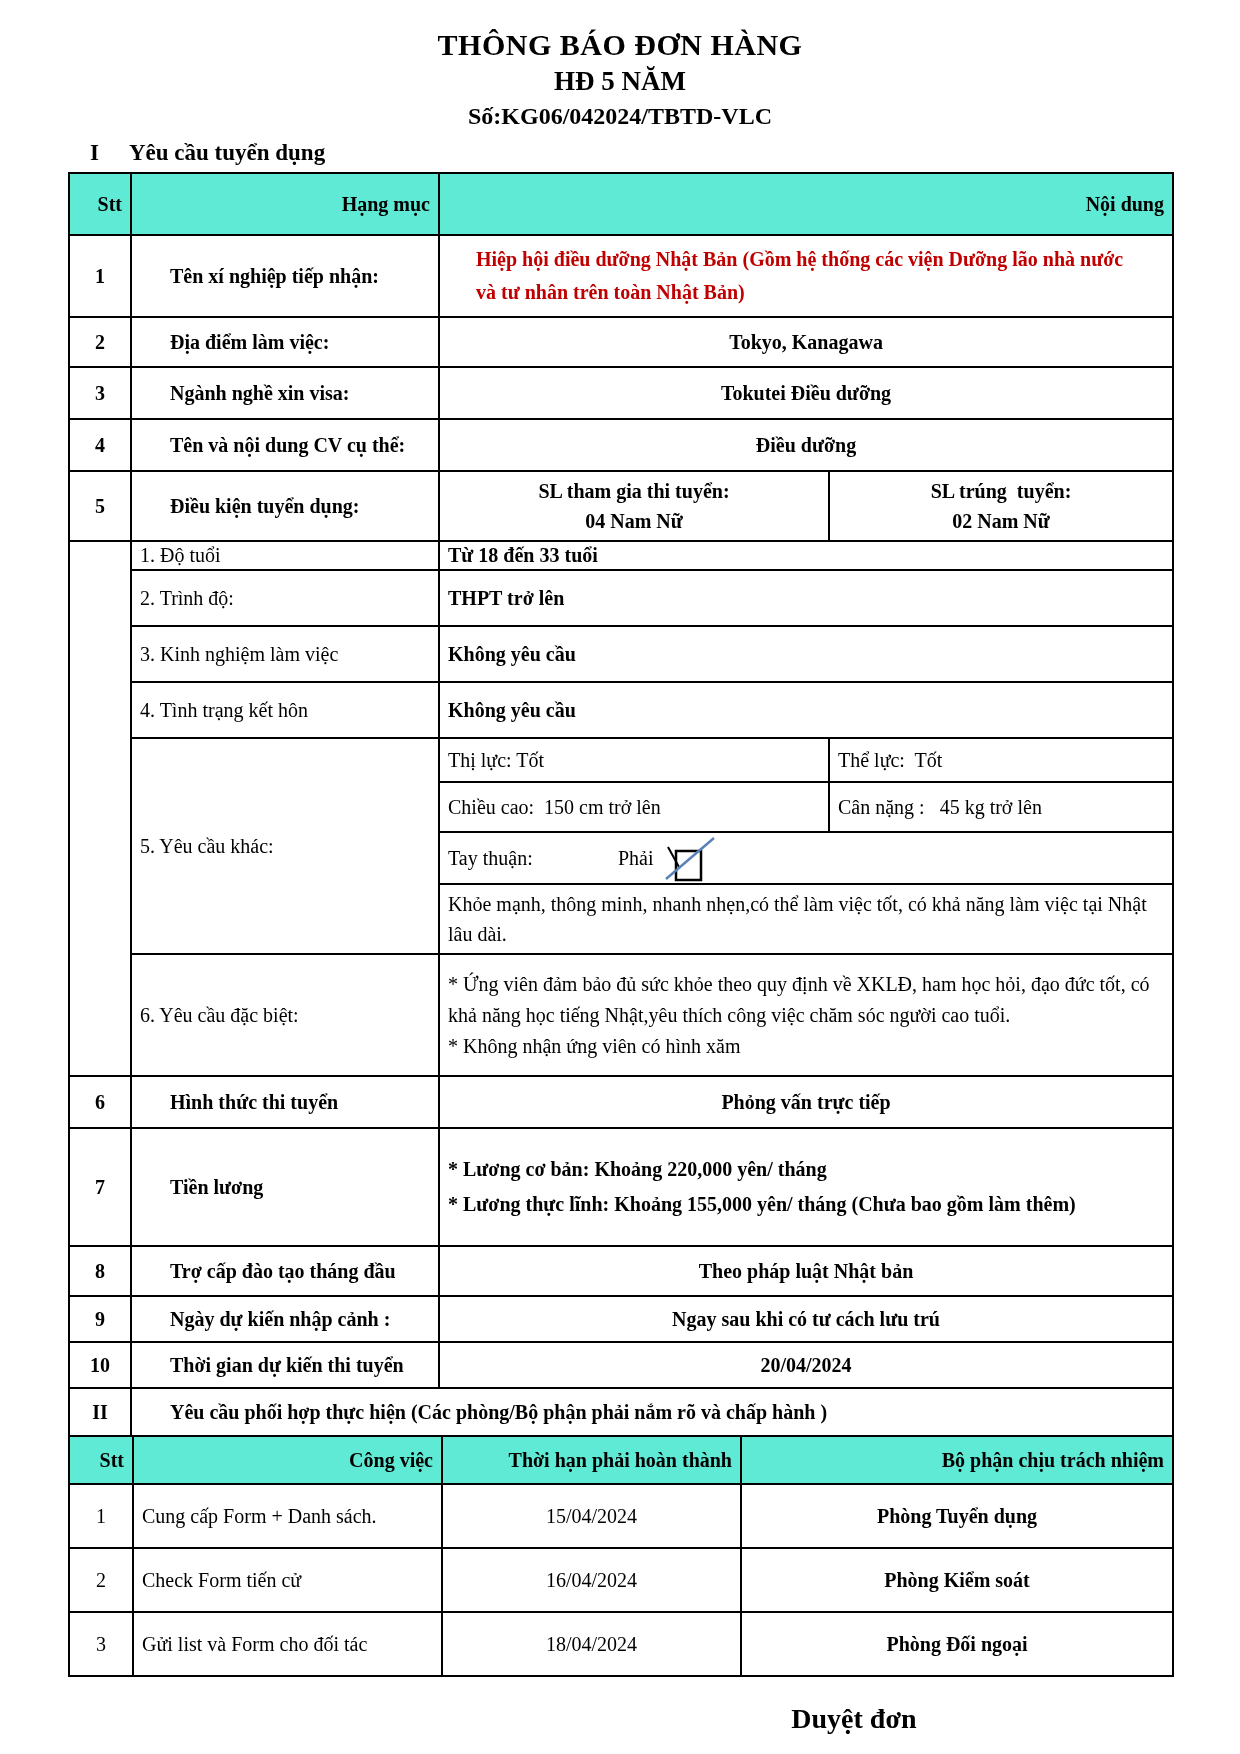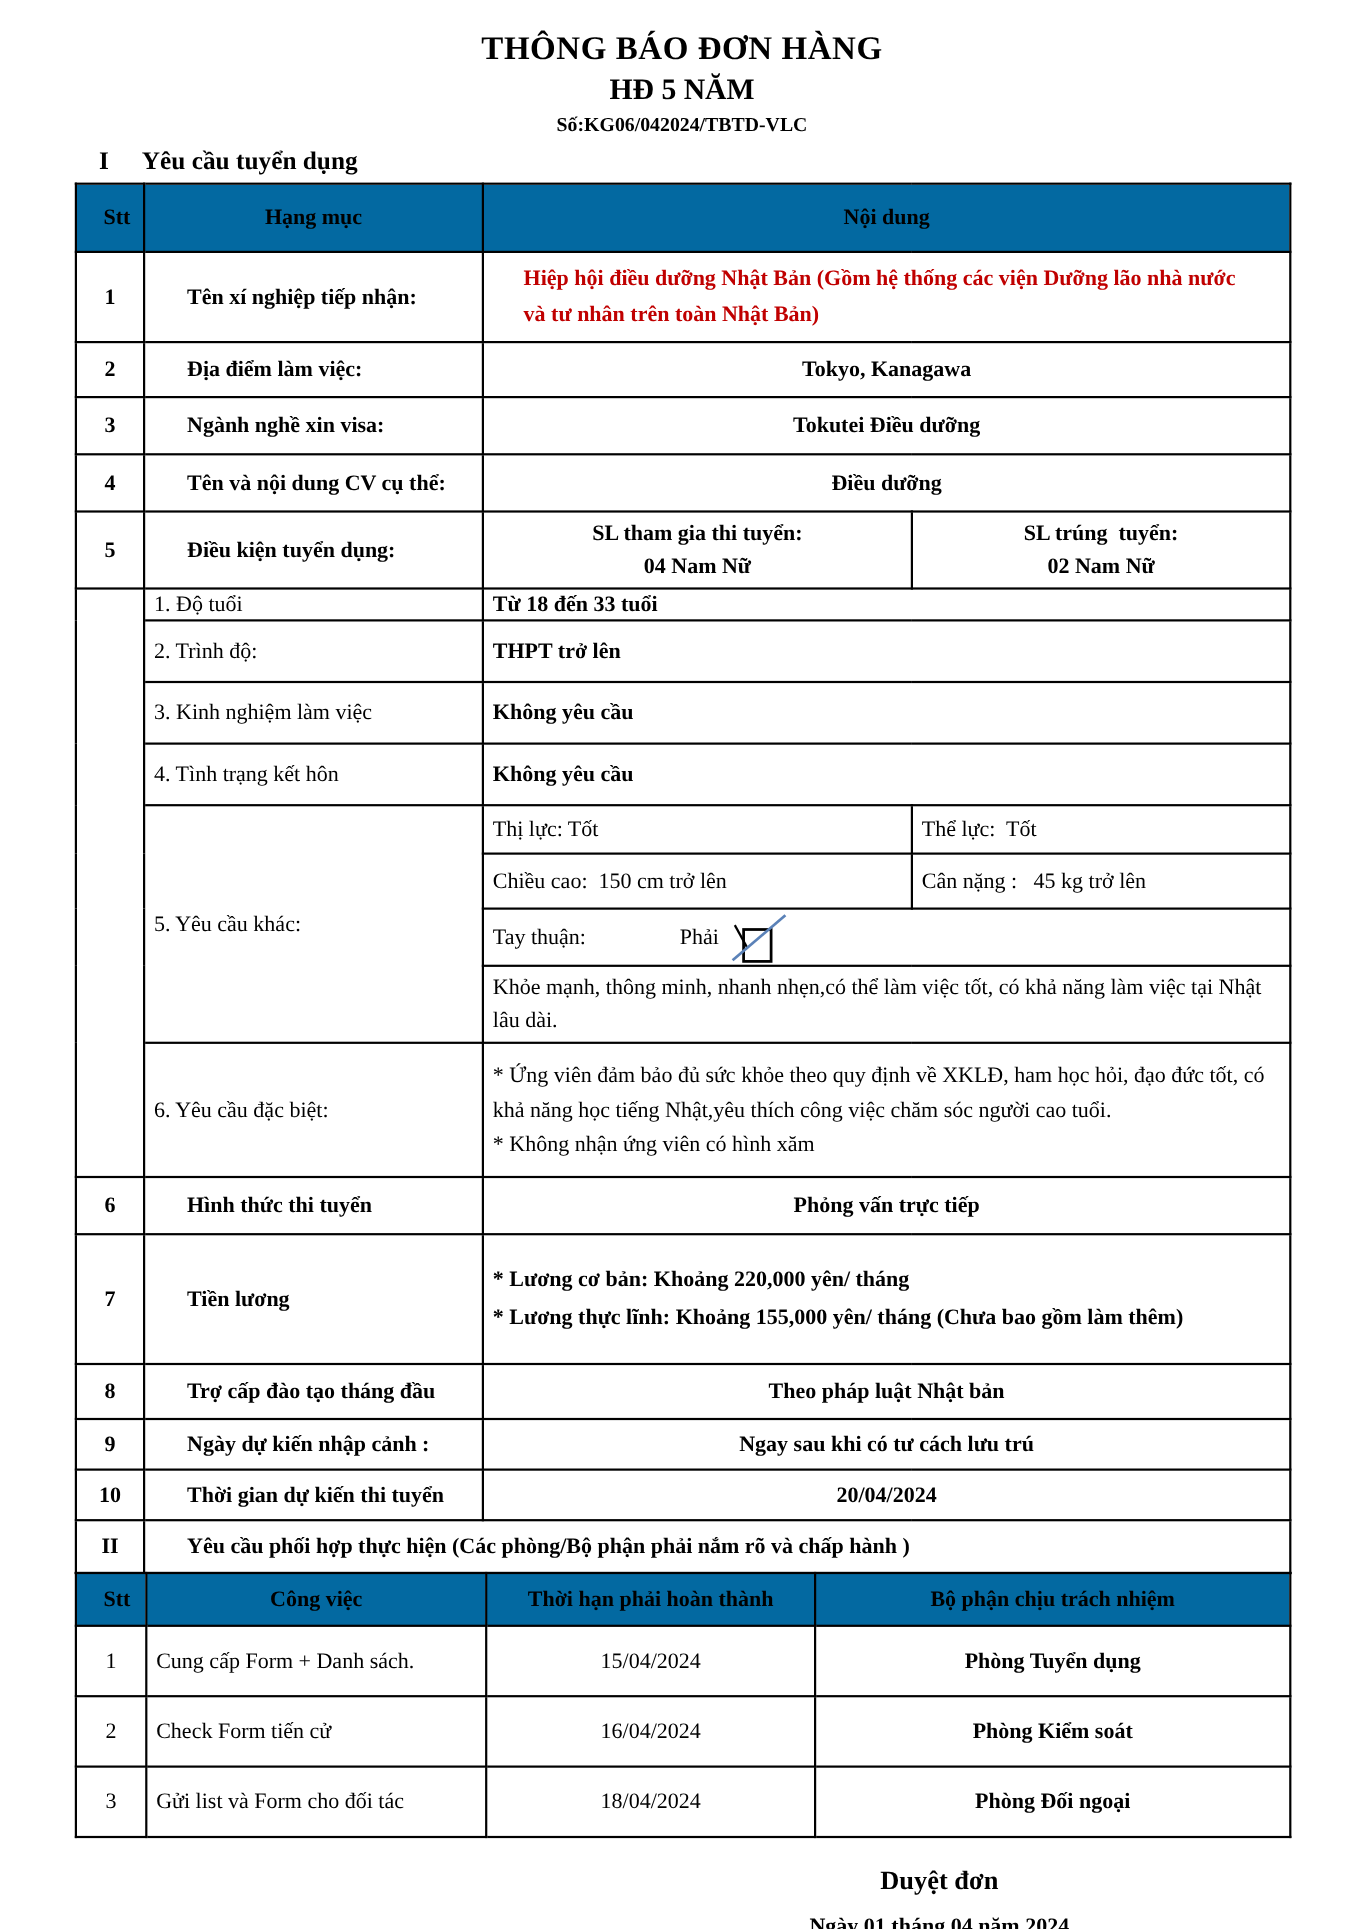--- a/index.html
+++ b/index.html
@@ -7,29 +7,29 @@
     width:1240px; height:1754px;
     font-family:"Liberation Serif", serif;
     color:#000;
     position:relative;
   }
   .page { padding:28px 68px 0 68px; }
 
   .title-block { text-align:center; }
   .title-main { font-size:30px; font-weight:bold; letter-spacing:0.5px; }
   .title-sub  { font-size:27px; font-weight:bold; margin-top:4px; }
-  .title-docno{ font-size:18px; font-weight:bold; margin-top:6px; }
+  .title-docno{ font-size:24px; font-weight:bold; margin-top:6px; }
 
   .section-heading { display:flex; align-items:baseline; gap:30px;
     font-size:23px; font-weight:bold; margin:10px 0 6px 22px; }
 
   table { border-collapse:collapse; table-layout:fixed; width:1104px; }
   td, th { border:2px solid #000; padding:2px 8px; font-size:20px;
     vertical-align:middle; overflow:hidden; }
-  th { background:#0369a1; font-weight:bold; text-align:center; padding:4px 24px; }
+  th { background:#5eead4; font-weight:bold; text-align:right; padding:4px 8px; }
 
   .c-stt { text-align:center; font-weight:bold; }
   .lbl   { font-weight:bold; text-align:left;padding-left:38px; }
   .lbl-reg { font-weight:normal; text-align:left; }
   .val-c { text-align:center; font-weight:bold; }
   .val-l { text-align:left; font-weight:bold; }
   .val-reg { text-align:left; font-weight:normal; }
   .red   { color:#C00000; font-weight:bold; line-height:1.65; padding:4px 36px; }
   .pre   { white-space:pre-wrap; }
   .twoline { line-height:1.5; }
@@ -42,21 +42,21 @@
   .h64{height:64px}
 
   .hand-row { display:flex; align-items:center; }
   .hand-label { width:170px; }
   .checkbox-wrap { display:inline-block; margin-left:6px; }
 
   .t2 { margin-top:-2px; }
 
   .footer { margin-top:26px; text-align:right; padding-right:200px; }
   .footer-inner { display:inline-block; text-align:center; }
-  .approve { font-size:24px; font-weight:bold; }
+  .approve { font-size:28px; font-weight:bold; }
   .sign-date { font-size:20px; font-weight:bold; margin-top:16px; }
 </style>
 </head>
 <body>
 
 <div class="page">
 
   <div class="title-block">
     <div class="title-main">THÔNG BÁO ĐƠN HÀNG</div>
     <div class="title-sub">HĐ 5 NĂM</div>

